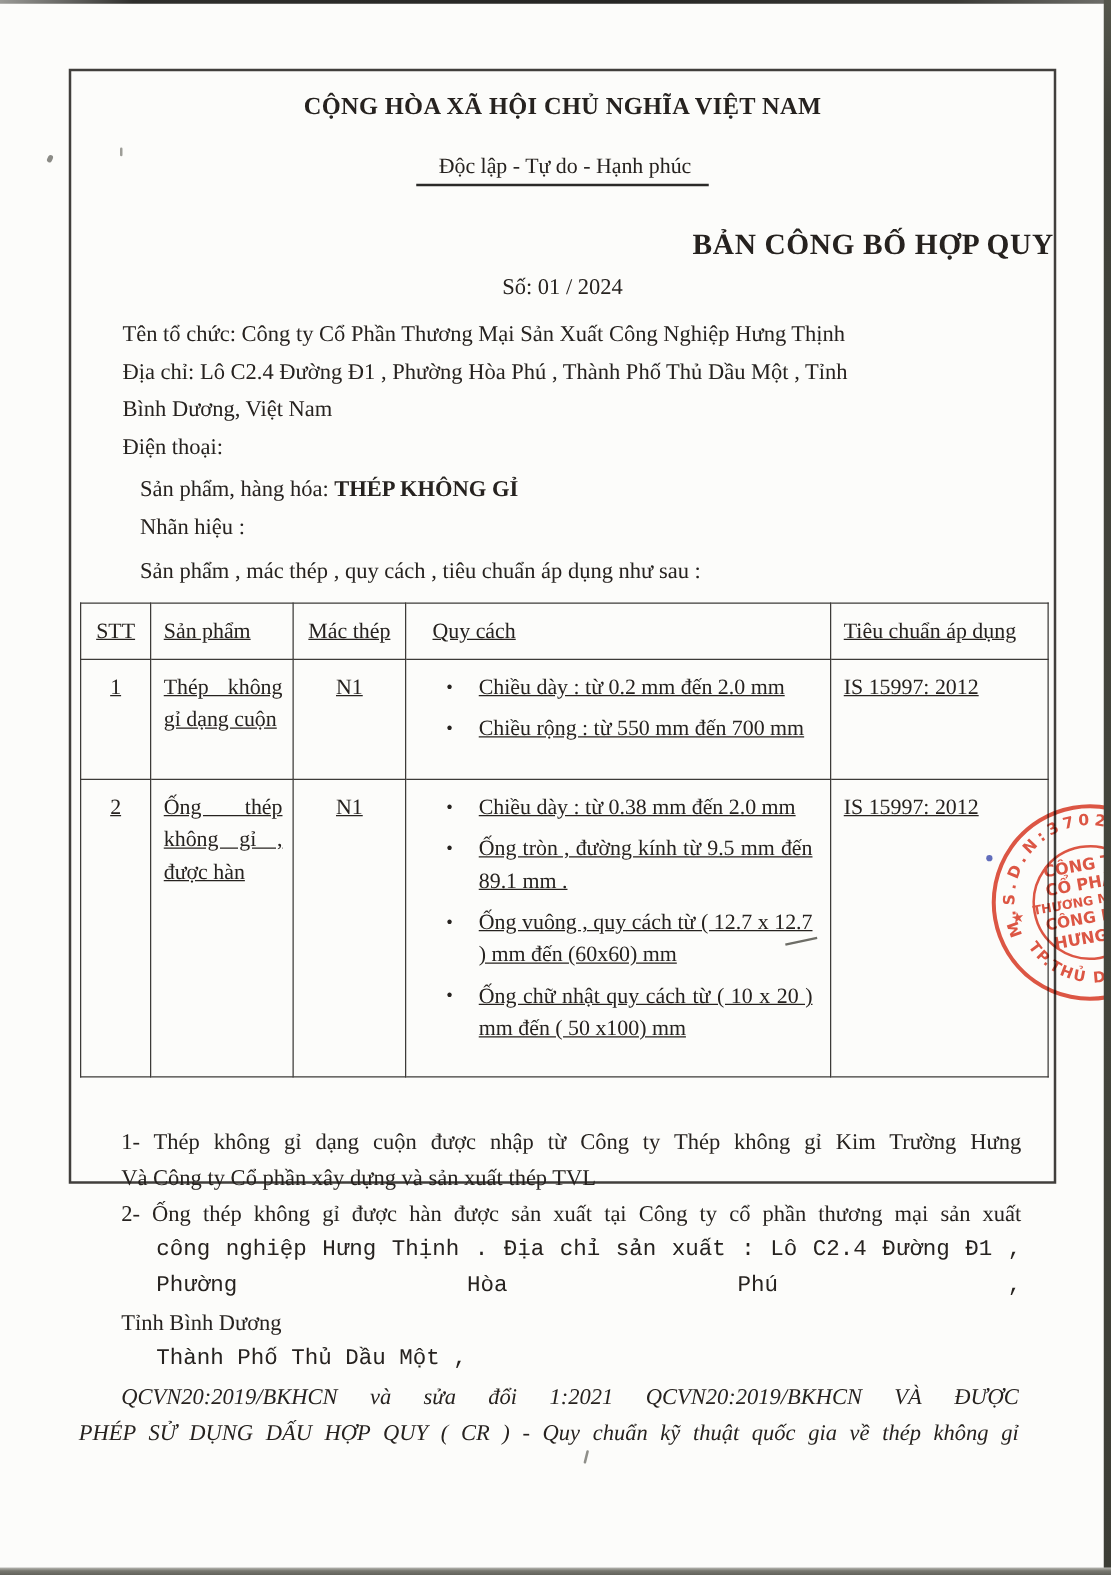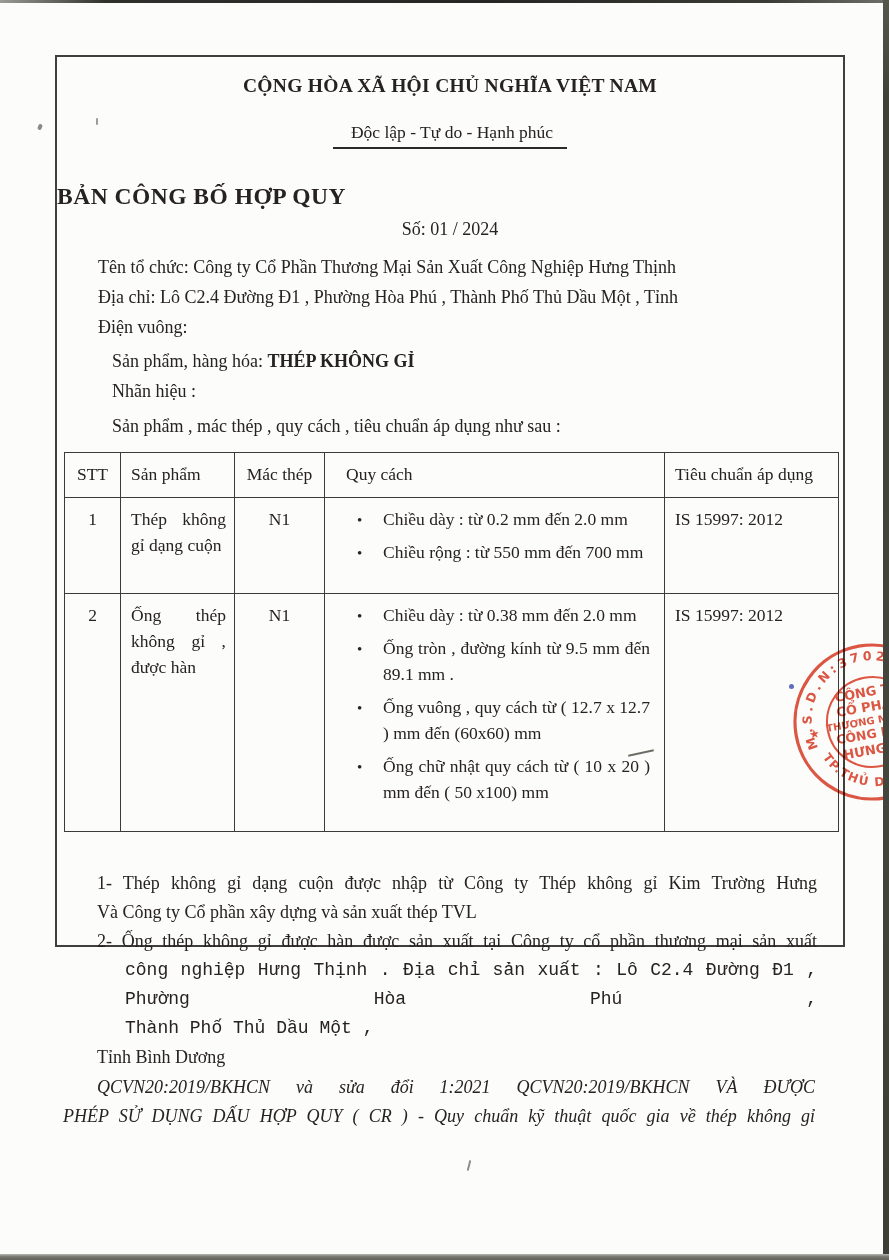--- a/index.html
+++ b/index.html
@@ -23,33 +23,33 @@
   .speck.s4{left:628px;top:752px;width:26px;height:2px;background:#6d6d66;transform:rotate(-12deg);}
   .speck.s5{left:789px;top:684px;width:5px;height:5px;background:#3949ab;border-radius:50%;opacity:.8;}
   
   .frame{position:absolute;left:55px;top:55px;width:790px;height:892px;
     border:2px solid #413f3c;box-sizing:border-box;z-index:1;}
   
   .nat-header{text-align:center;margin-top:17px;line-height:1.25;}
   .nh1{font-size:19.5px;font-weight:bold;letter-spacing:.3px;}
   .nh2{display:inline-block;font-size:17.5px;font-weight:normal;margin-top:4px;
     padding:0 14px 3px 18px;border-bottom:2.5px solid #2b2a28;}
-  .doc-title{margin:34px 0 0 0;text-align:left;font-size:23.5px;font-weight:bold;letter-spacing:.5px;}
+  .doc-title{margin:34px 0 0 0;text-align:right;font-size:23.5px;font-weight:bold;letter-spacing:.5px;}
   .doc-number{text-align:center;font-size:18px;margin-top:9px;}
   
   .body-text{margin-top:12px;padding:0 28px 0 41px;font-size:18px;line-height:30px;}
   .body-text .p{margin:0;}
   .body-text .ind{padding-left:14px;}
   .body-text .sp{margin-top:5px;}
   .body-text .gap{margin-top:4px;}
   
   table.spec-table{border-collapse:collapse;margin:11px 0 0 7px;width:774px;table-layout:fixed;
     font-size:17.5px;line-height:26px;}
   table.spec-table td,table.spec-table th{border:1.6px solid #3d3b38;vertical-align:top;
-    font-weight:normal;text-align:left;padding:8px 10px;box-sizing:border-box;}
+    font-weight:normal;text-align:left;padding:8px 10px;box-sizing:border-box;text-decoration:underline;}
   col.w-stt{width:56px;} col.w-sp{width:114px;} col.w-mac{width:90px;} col.w-qc{width:340px;} col.w-tc{width:174px;}
   tr.trh{height:45px;} tr.tr1{height:96px;} tr.tr2{height:238px;}
   .c-stt{text-align:center !important;}
   .c-mac{text-align:center !important;}
   .c-sp{text-align:justify !important;padding-right:8px !important;}
   .c-qc{padding-left:32px !important;padding-right:14px !important;}
   .bullet{position:relative;margin-bottom:7px;}
   .bullet .dot{position:absolute;left:0;top:1px;font-size:15px;}
   .bullet .btxt{margin-left:26px;text-align:justify;}
   
@@ -84,21 +84,22 @@
       <div class="nh1">CỘNG HÒA XÃ HỘI CHỦ NGHĨA VIỆT NAM</div><br>
       <div class="nh2">Độc lập - Tự do - Hạnh phúc</div>
     </div>
 
     <h1 class="doc-title">BẢN CÔNG BỐ HỢP QUY</h1>
     <div class="doc-number">Số: 01 / 2024</div>
 
     <div class="body-text">
       <p class="p">Tên tổ chức: Công ty Cổ Phần Thương Mại Sản Xuất Công Nghiệp Hưng Thịnh</p>
       <p class="p">Địa chỉ: Lô C2.4 Đường Đ1 , Phường Hòa Phú , Thành Phố Thủ Dầu Một , Tỉnh</p>
-      <p class="p">Điện vuông:</p>
+      <p class="p">Bình Dương, Việt Nam</p>
+      <p class="p">Điện thoại:</p>
       <p class="p ind gap"><span>Sản phẩm, hàng hóa: </span><b>THÉP KHÔNG GỈ</b></p>
       <p class="p ind">Nhãn hiệu :</p>
       <p class="p ind sp">Sản phẩm , mác thép , quy cách , tiêu chuẩn áp dụng như sau :</p>
     </div>
 
     <table class="spec-table">
       <colgroup>
         <col class="w-stt">
           <col class="w-sp">
           <col class="w-mac">
@@ -154,22 +155,22 @@
         <td>IS 15997: 2012</td>
       </tr>
     </tbody>
       </table>
 
     <div class="notes">
       <div class="nline jl">1- Thép không gỉ dạng cuộn được nhập từ Công ty Thép không gỉ Kim Trường Hưng</div>
       <div class="nline">Và Công ty Cổ phần xây dựng và sản xuất thép TVL</div>
       <div class="nline jl">2- Ống thép không gỉ được hàn được sản xuất tại Công ty cổ phần thương mại sản xuất</div>
       <div class="nline ind2 jl">công nghiệp Hưng Thịnh . Địa chỉ sản xuất : Lô C2.4 Đường Đ1 , Phường Hòa Phú ,</div>
+      <div class="nline">Tỉnh Bình Dương</div>
       <div class="nline ind2">Thành Phố Thủ Dầu Một ,</div>
-      <div class="nline">Tỉnh Bình Dương</div>
     </div>
 
     <div class="qcvn">
       <div class="nline l0 jl">QCVN20:2019/BKHCN và sửa đổi 1:2021 QCVN20:2019/BKHCN VÀ ĐƯỢC</div>
       <div class="nline jl">PHÉP SỬ DỤNG DẤU HỢP QUY ( CR ) - Quy chuẩn kỹ thuật quốc gia về thép không gỉ</div>
     </div>
 
   </div>
 
   <svg class="stamp" width="232" height="234" viewBox="0 0 232 234">

